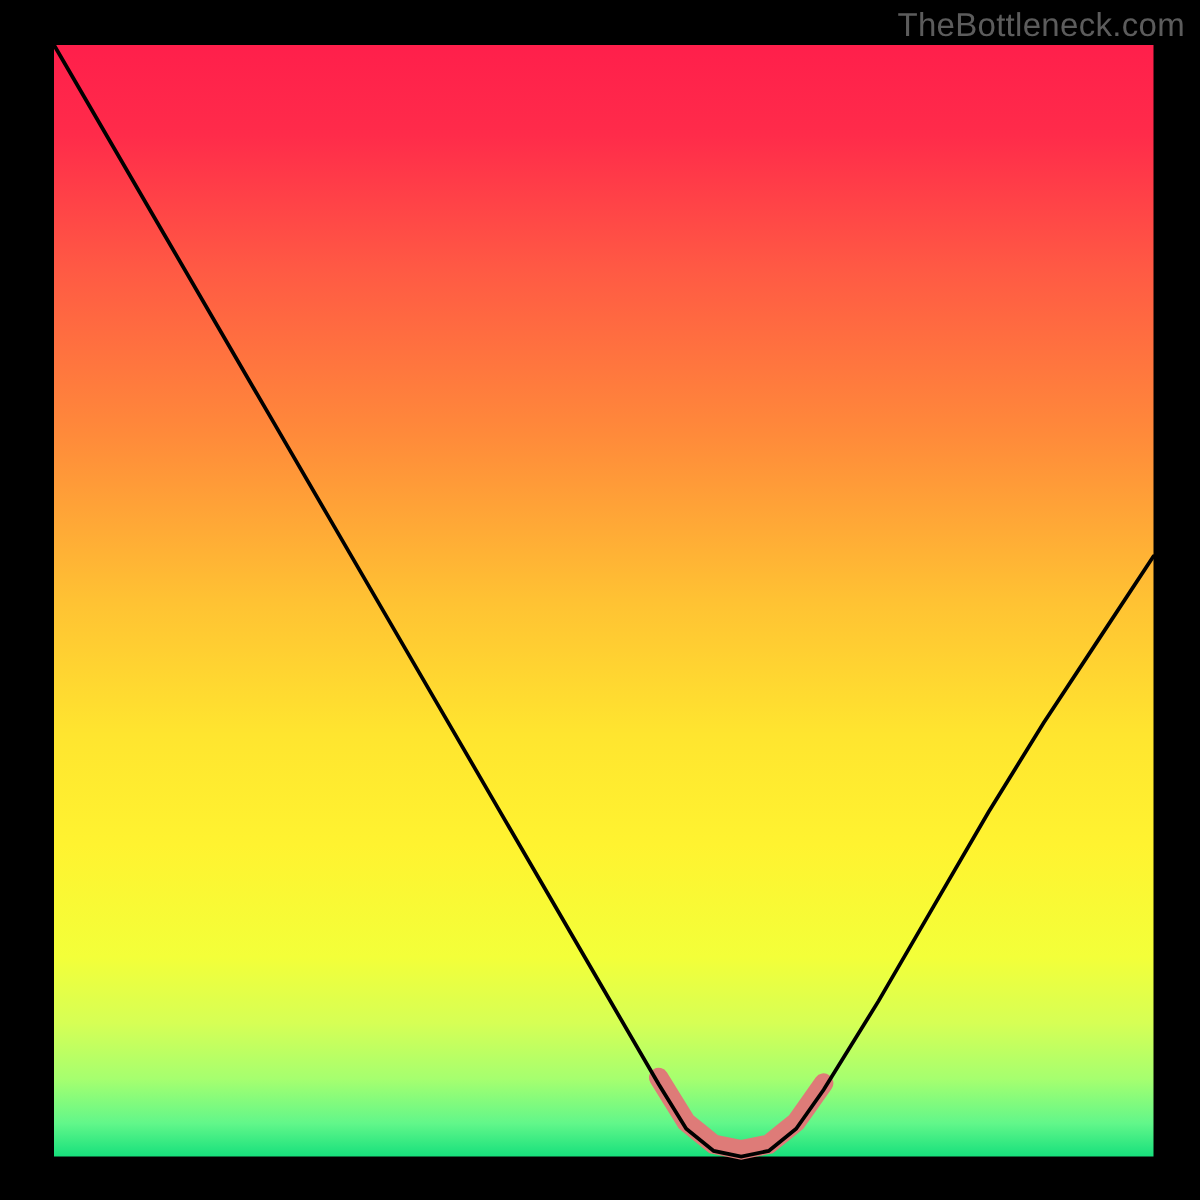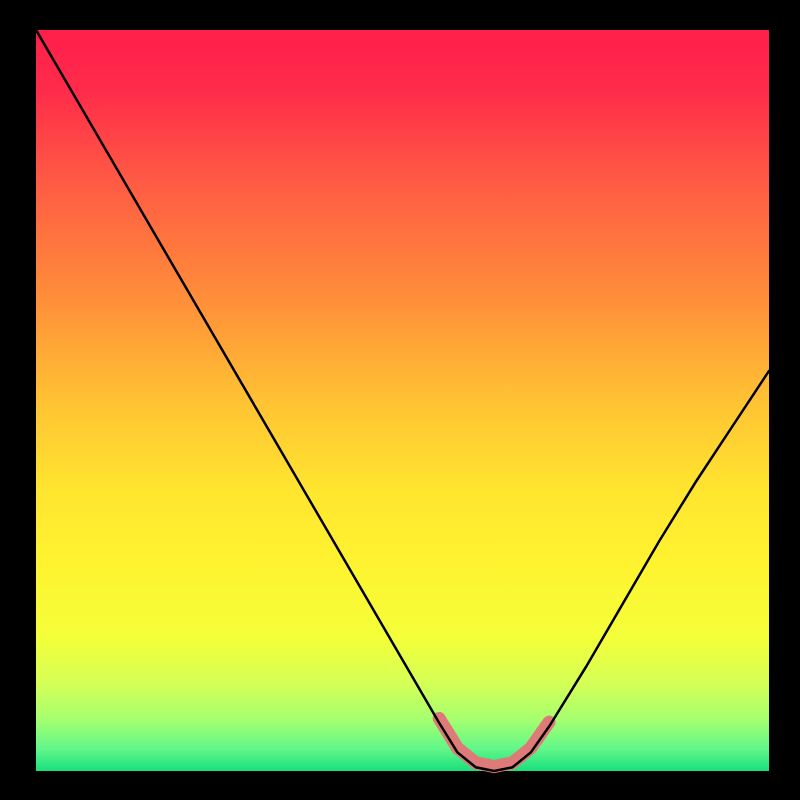--- a/index.html
+++ b/index.html
@@ -29,20 +29,21 @@
   svg {
     position: absolute;
     top: 0;
     left: 0;
   }
 </style>
 </head>
 <body>
 
 <div class="stage">
+  <div class="watermark">TheBottleneck.com</div>
 
   <svg id="chart-svg" width="800" height="800" viewBox="0 0 800 800">
     <defs>
       <linearGradient id="bg-grad" x1="0" y1="0" x2="0" y2="1">
           <stop offset="0%" stop-color="#ff1f4b"></stop>
           <stop offset="8%" stop-color="#ff2b4a"></stop>
           <stop offset="20%" stop-color="#ff5944"></stop>
           <stop offset="35%" stop-color="#ff8a3a"></stop>
           <stop offset="50%" stop-color="#ffc233"></stop>
           <stop offset="62%" stop-color="#ffe52f"></stop>

